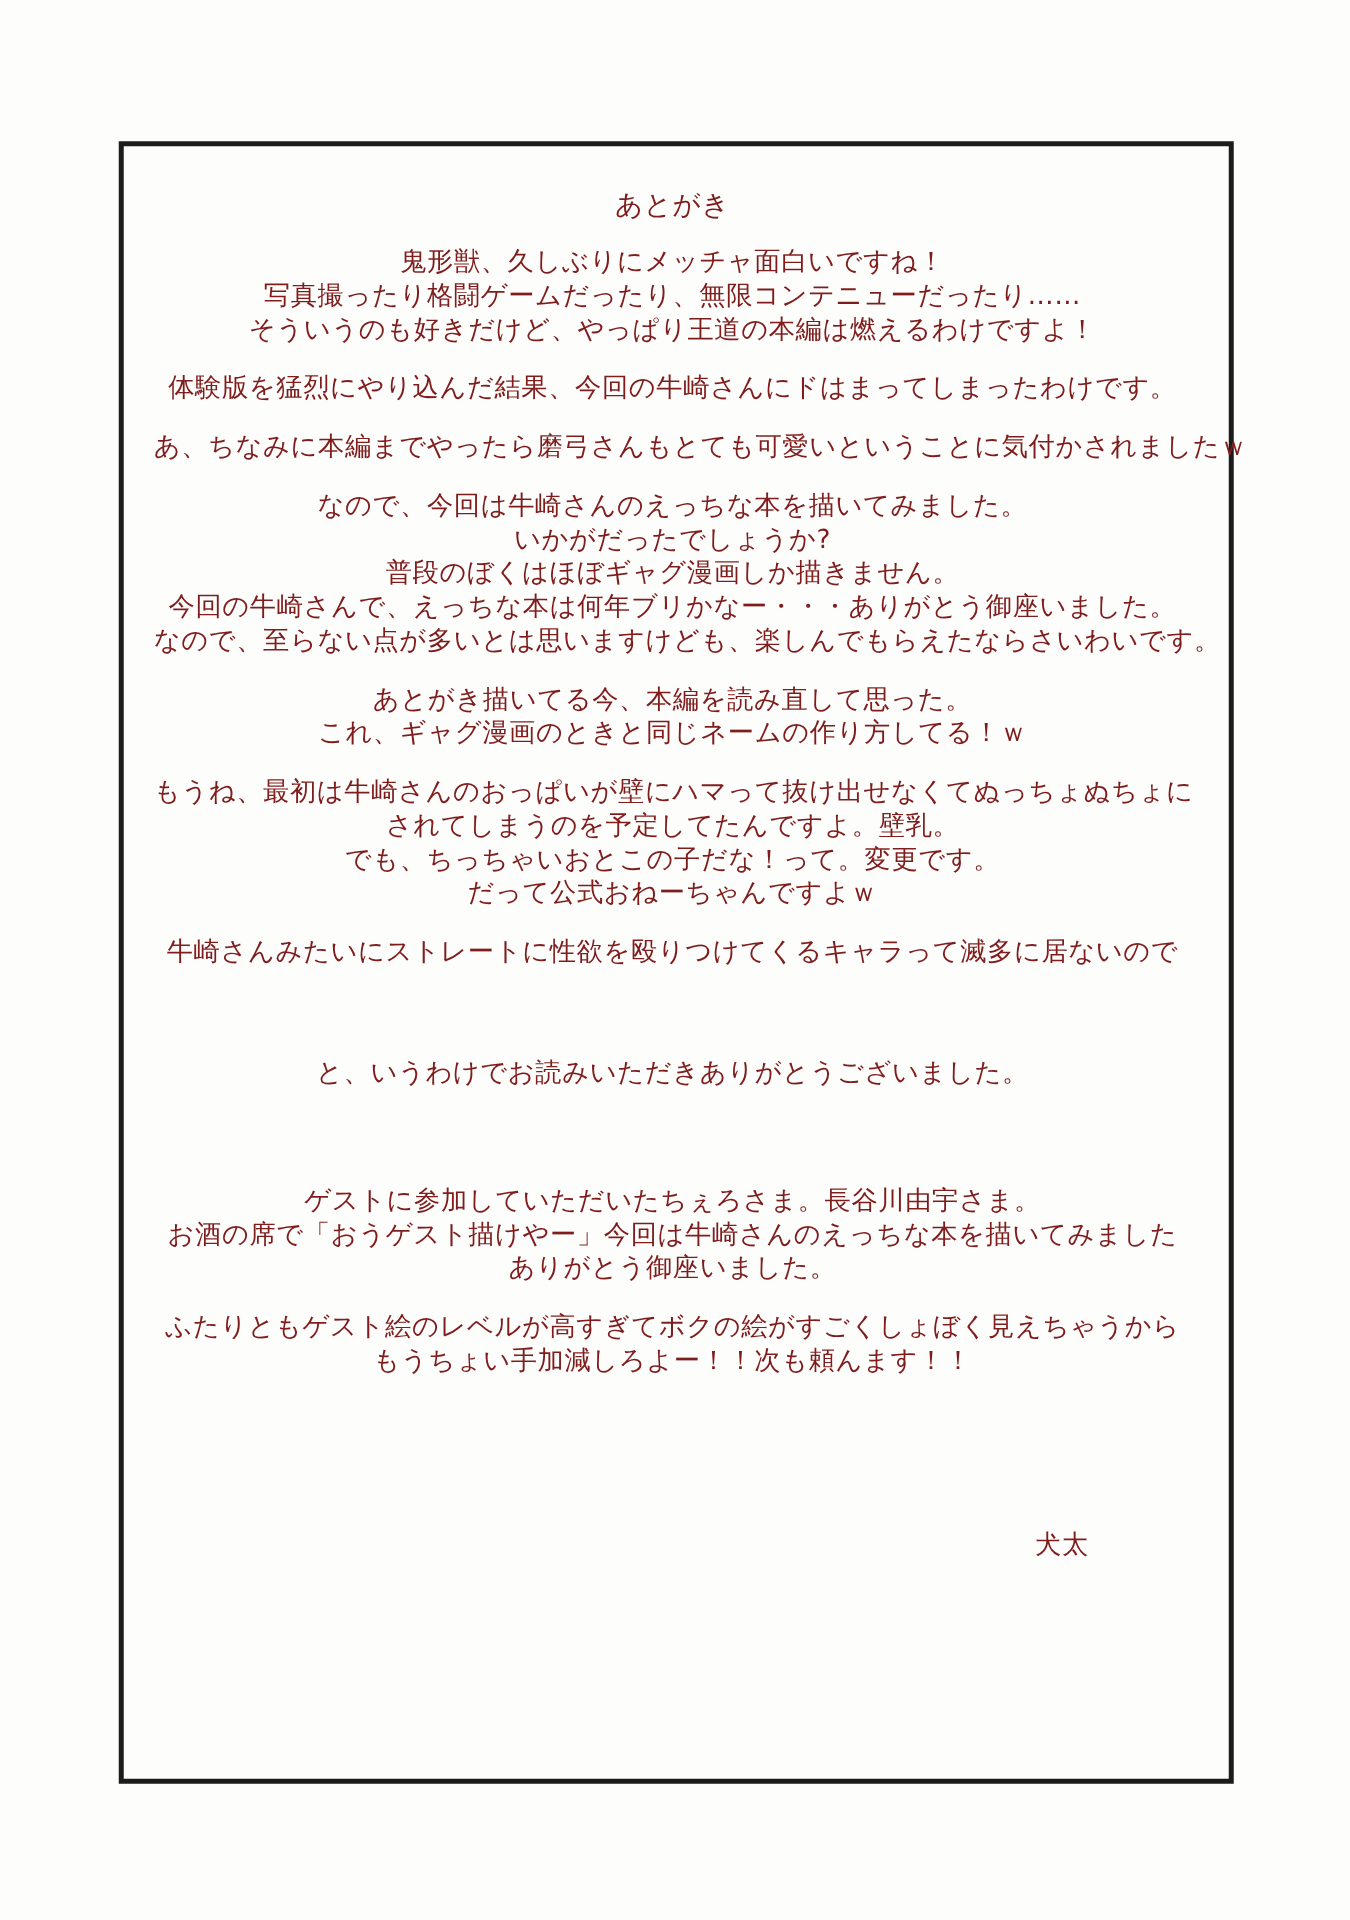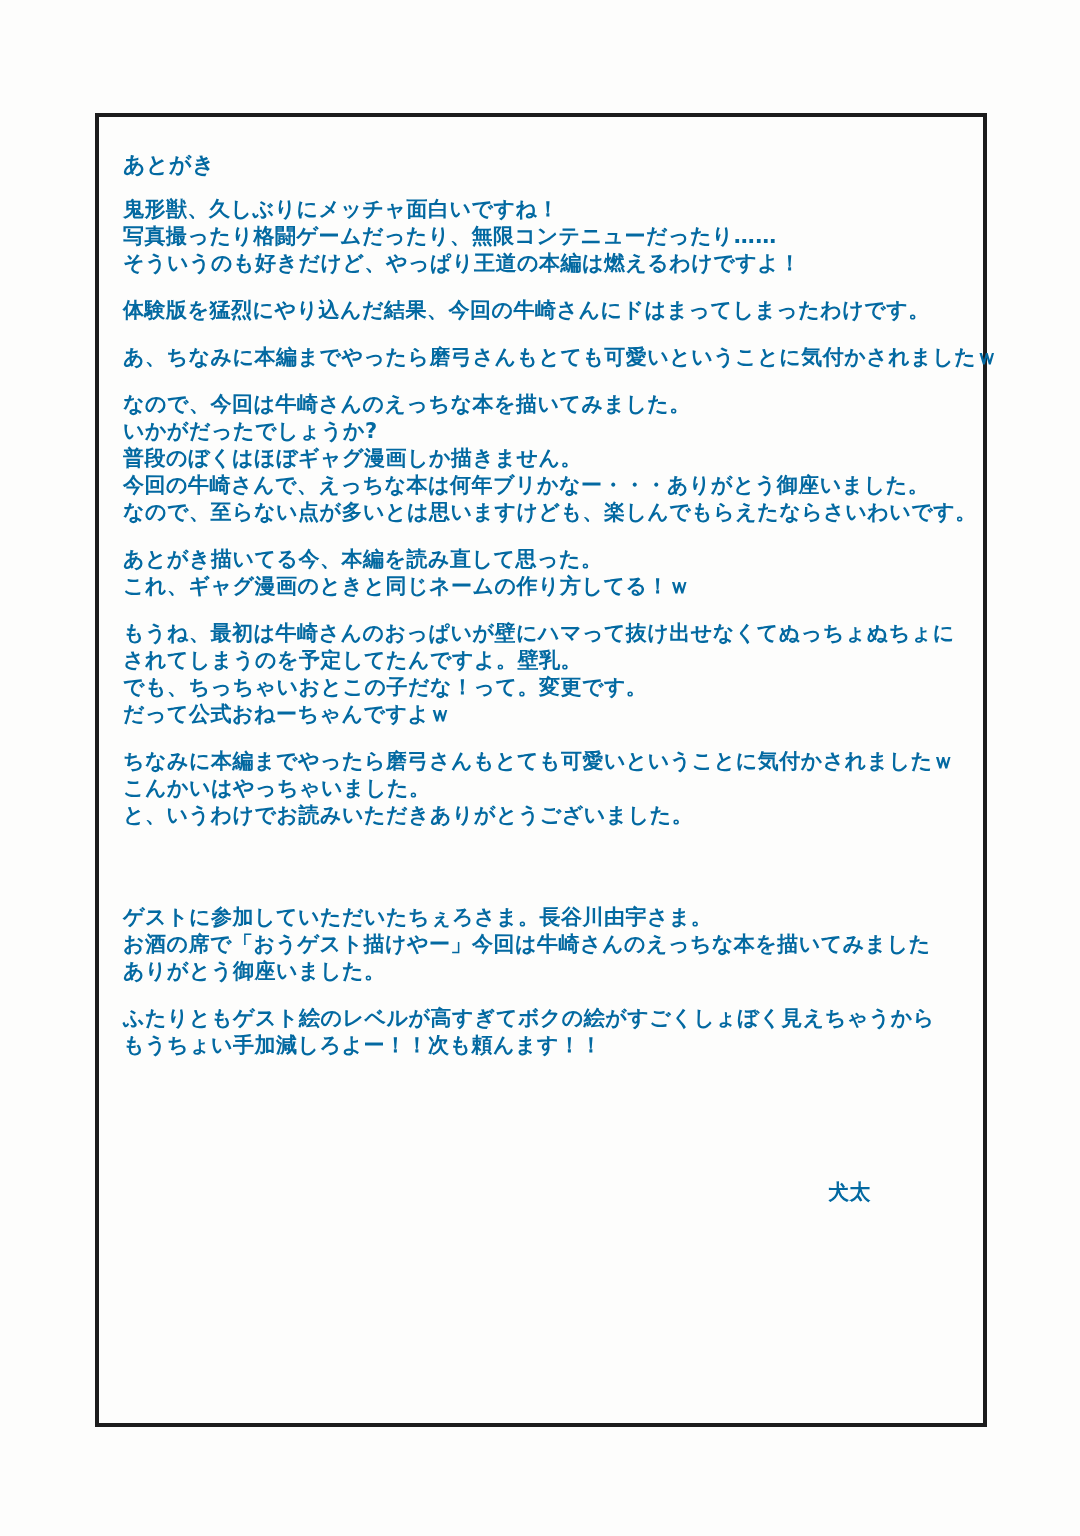--- a/index.html
+++ b/index.html
@@ -22,33 +22,34 @@
     width: 892px;
     height: 1314px;
     box-sizing: border-box;
     border: 4px solid #1c1c1c;
     background: #fdfdfc;
     padding: 34px 30px 0 24px;
   }
   .line {
     font-size: 21px;
     line-height: 27px;
-    font-weight: 700;
-    color: #0369a1;
+    font-weight: 400;
+    color: #7f1d1d;
     letter-spacing: 0.5px;
     white-space: nowrap;
+    text-align: center;
   }
   .title-line {
     font-size: 22px;
   }
   .para { margin: 0; }
   .gap-first { margin-top: 18px; }
   .gap-s  { margin-top: 20px; }
   .gap-m  { margin-top: 44px; }
-  .gap-l  { }
+  .gap-l  { margin-top: 70px; }
   .gap-xl { margin-top: 75px; }
   .signature-row {
     margin-top: 120px;
     text-align: right;
     padding-right: 82px;
   }
 </style>
 </head>
 <body>
 
@@ -85,22 +86,21 @@
     </div>
 
     <div class="para gap-s">
       <div class="line">もうね、最初は牛崎さんのおっぱいが壁にハマって抜け出せなくてぬっちょぬちょに</div>
       <div class="line">されてしまうのを予定してたんですよ。壁乳。</div>
       <div class="line">でも、ちっちゃいおとこの子だな！って。変更です。</div>
       <div class="line">だって公式おねーちゃんですよｗ</div>
     </div>
 
     <div class="para gap-s">
-      <div class="line">ちなみに本編までやったら磨弓さんもとても可愛いということに気付かされましたｗ</div>
-      <div class="line">こんかいはやっちゃいました。</div>
+      <div class="line">牛崎さんみたいにストレートに性欲を殴りつけてくるキャラって滅多に居ないので</div>
     </div>
 
 
     <div class="para gap-l">
       <div class="line">と、いうわけでお読みいただきありがとうございました。</div>
     </div>
 
     <div class="para gap-xl">
       <div class="line">ゲストに参加していただいたちぇろさま。長谷川由宇さま。</div>
       <div class="line">お酒の席で「おうゲスト描けやー」今回は牛崎さんのえっちな本を描いてみました</div>

